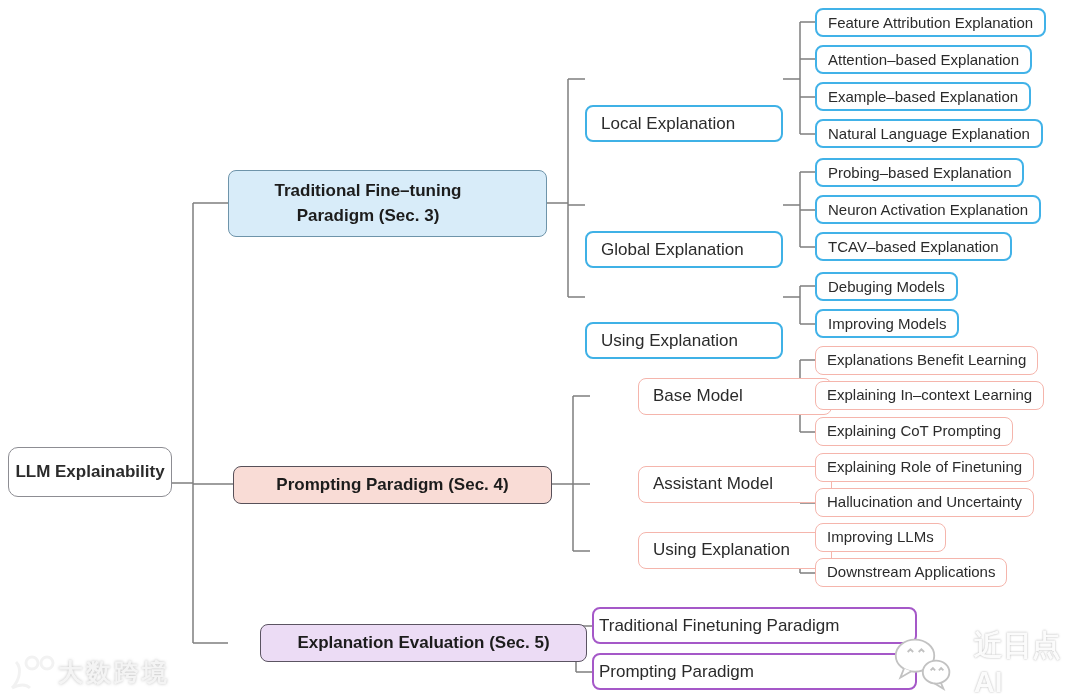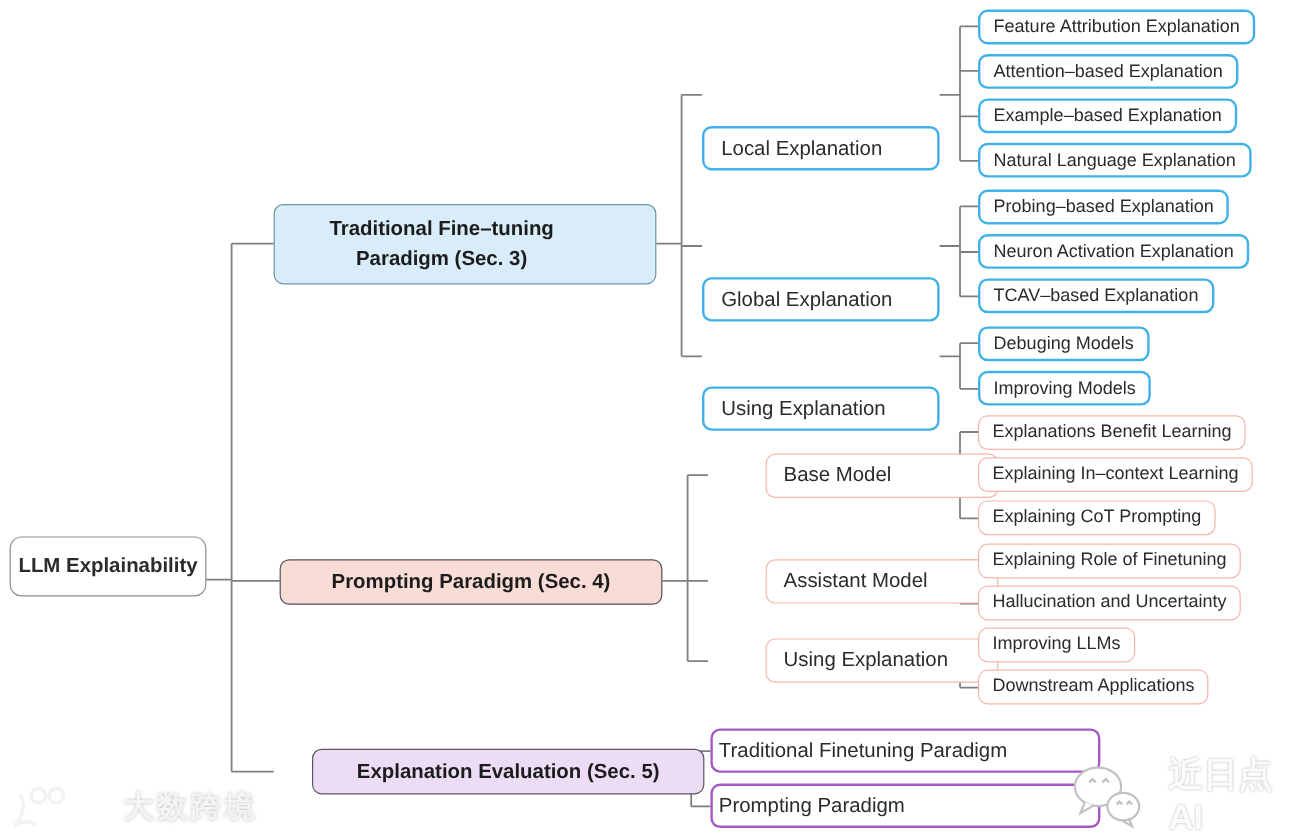--- a/index.html
+++ b/index.html
@@ -35,21 +35,21 @@
 
   
   .leaf{height:29px;line-height:26px;font-size:15px;border-radius:8px;padding:0 11px;white-space:nowrap;left:815px;}
   .leaf-blue{border:2px solid #41b2e8;}
   .leaf-pink{border:1.6px solid #f5b5ac;}
   .leaf-purple{left:592px;width:325px;height:37px;line-height:34px;font-size:17px;border:2px solid #a558c8;border-radius:8px;padding-left:5px;box-sizing:border-box;position:absolute;background:#fff;}
 
   
   .wm{position:absolute;z-index:5;display:flex;align-items:center;}
   .wm-left{left:6px;top:650px;}
-  .wm-left .wm-text{font-size:25px;font-weight:bold;letter-spacing:3px;color:#f4f4f4;text-shadow:0 0 3px rgba(130,130,130,.5);margin-left:45px;}
+  .wm-left .wm-text{font-size:25px;font-weight:bold;letter-spacing:3px;color:#f4f4f4;text-shadow:0 0 3px rgba(130,130,130,.5);}
   .wm-right{left:893px;top:626px;}
   .wm-right .wm-text{font-size:29px;font-weight:bold;color:#fbfbfb;text-shadow:0 0 2px rgba(150,150,150,.8);margin-left:22px;}
 </style>
 </head>
 <body>
 
 <div class="canvas">
 
   <svg class="wires" width="1080" height="699" viewBox="0 0 1080 699">
     <path d="M172 483 H193 M193 203 V643 M193 203 H228 M193 484 H233 M193 643 H228"></path>

